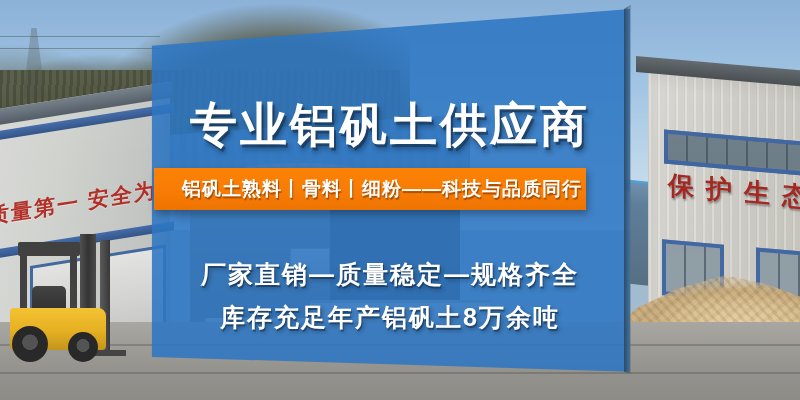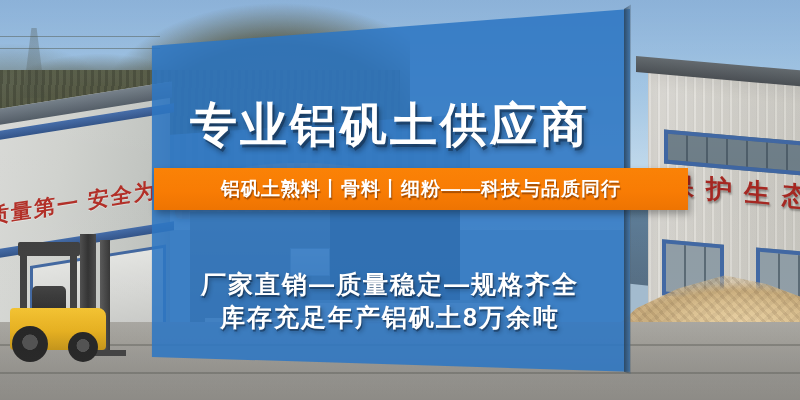--- a/index.html
+++ b/index.html
@@ -305,26 +305,27 @@
     color: #ffffff;
     letter-spacing: 3px;
     text-shadow: 2px 3px 0 rgba(18,44,72,.55), 3px 5px 5px rgba(10,26,45,.45);
     white-space: nowrap;
     margin-top: 18px;
   }
 
   .orange-bar {
     position: absolute;
     left: 4px; top: 180px;
-    width: 534px; height: 42px;
+    width: 408px; height: 42px;
     background: linear-gradient(180deg, #fa8206 0%, #f87c04 55%, #ee7402 100%);
     box-shadow: 2px 4px 7px rgba(0,0,0,.30);
     display: flex;
     align-items: center;
     justify-content: center;
+    padding-left: 24px;
   }
   .orange-text {
     font-size: 19px;
     font-weight: bold;
     color: #ffffff;
     letter-spacing: 1px;
     text-shadow: 1px 2px 1px rgba(120,52,0,.65);
     white-space: nowrap;
   }
 
@@ -332,21 +333,21 @@
     position: absolute;
     left: 0; width: 480px;
     text-align: center;
     font-size: 25px;
     font-weight: bold;
     color: #ffffff;
     letter-spacing: 2px;
     text-shadow: 1px 2px 0 rgba(18,44,72,.55), 2px 3px 4px rgba(10,26,45,.40);
     white-space: nowrap;
   }
-  .sub.s1 { top: 280px; text-align: center; }
+  .sub.s1 { top: 270px; text-align: center; }
   .sub.s2 { top: 313px; }
 </style>
 </head>
 <body>
 
 <div id="banner">
 
   <div class="photo">
     <div class="sky"></div>
     <div class="hill"></div>

